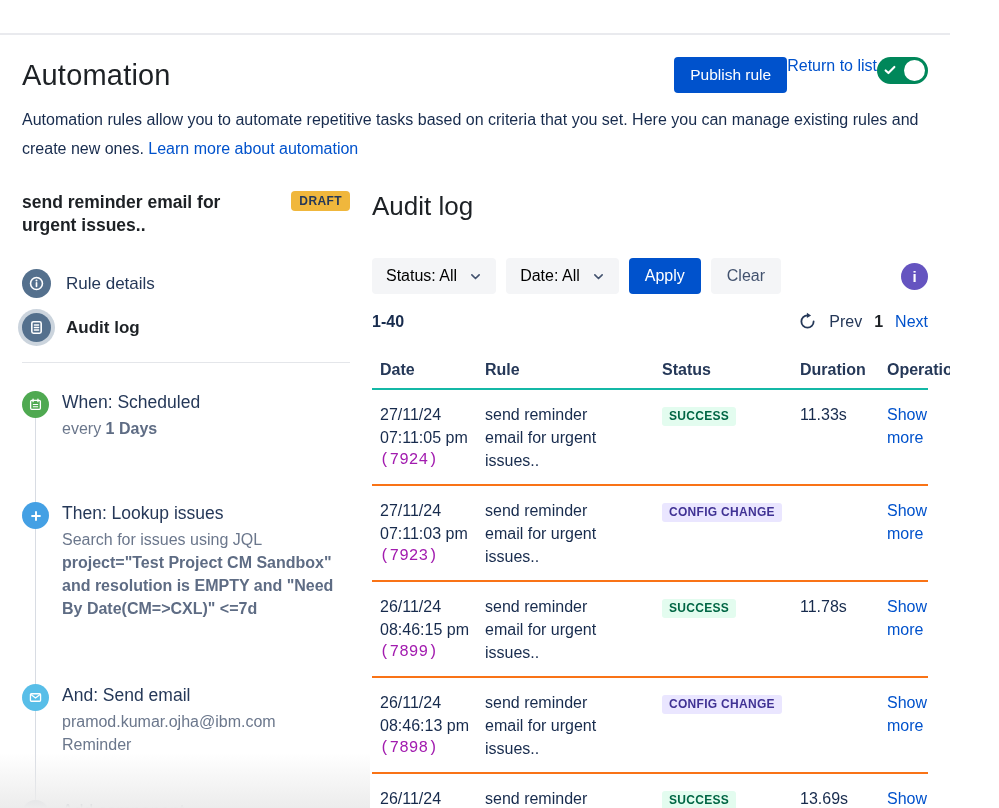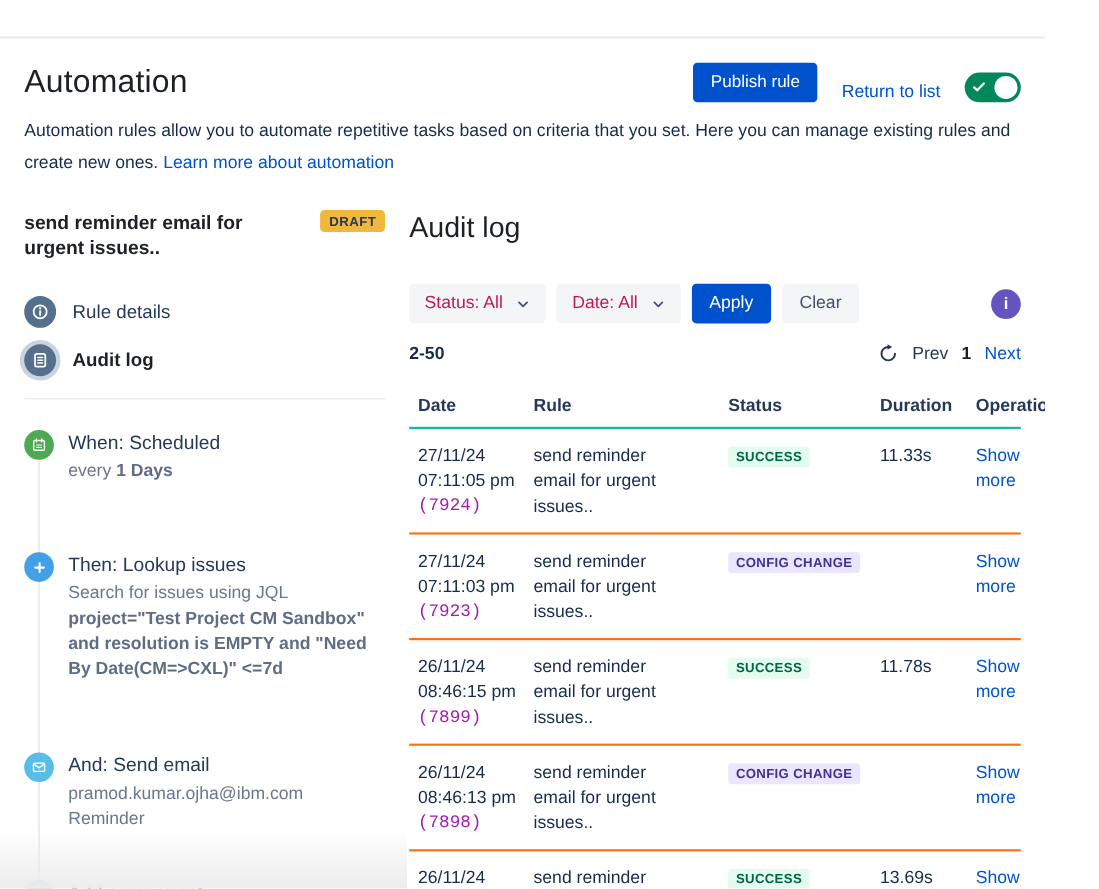--- a/index.html
+++ b/index.html
@@ -4,21 +4,21 @@
 <style>
   html,body{margin:0;padding:0;background:#fff;}
   .frame{width:950px;height:808px;position:relative;overflow:hidden;background:#fff;
          font-family:"Liberation Sans","DejaVu Sans",sans-serif;color:#172B4D;}
   .topbar{height:33px;background:#fff;border-bottom:2px solid #E9EAEE;}
 
   
   .page-pad{padding:0 22px;}
   .header-row{display:flex;align-items:center;justify-content:space-between;margin-top:22px;}
   .page-title{font-size:29px;font-weight:500;color:#1D2125;letter-spacing:.2px;}
-  .header-actions{display:flex;align-items:flex-end;gap:22px;}
+  .header-actions{display:flex;align-items:flex-start;}
   .btn{border:none;border-radius:4px;font-family:inherit;cursor:pointer;}
   .btn-primary{background:#0052CC;color:#fff;font-size:15.5px;font-weight:500;padding:9px 16px;border-radius:4px;}
   .link{color:#0052CC;text-decoration:none;cursor:pointer;}
   .return-link{font-size:16px;}
   .toggle{width:51px;height:27px;border-radius:14px;background:#00875A;position:relative;display:inline-block;cursor:pointer;}
   .toggle .knob{position:absolute;right:3px;top:3px;width:21px;height:21px;border-radius:50%;background:#fff;}
   .toggle svg{position:absolute;left:6px;top:6px;}
   .description{font-size:16px;line-height:29px;margin-top:12px;max-width:960px;color:#172B4D;}
 
   
@@ -57,21 +57,21 @@
   .mt-then{margin-top:62px;}
   .mt-and{margin-top:64px;}
   .mt-add{margin-top:44px;}
   .sidebar-fade{position:absolute;left:0;bottom:0;width:370px;height:55px;pointer-events:none;
                 background:linear-gradient(to bottom,rgba(246,246,246,0),#ECECEC);}
 
   
   .audit-title{font-size:26px;font-weight:500;color:#1D2125;}
   .filter-row{display:flex;align-items:center;margin-top:36px;gap:10px;}
   .select{display:flex;align-items:center;gap:12px;background:#F4F5F7;border-radius:4px;
-          padding:0 14px;height:36px;font-size:16px;color:#be185d;cursor:pointer;}
+          padding:0 14px;height:36px;font-size:16px;color:#000000;cursor:pointer;}
   .btn-apply{background:#0052CC;color:#fff;font-size:16px;padding:0 16px;height:36px;}
   .btn-clear{background:#F4F5F7;color:#42526E;font-size:16px;padding:0 16px;height:36px;}
   .filter-right{margin-left:auto;display:flex;align-items:center;gap:16px;}
   .info-circle{width:27px;height:27px;border-radius:50%;background:#6554C0;color:#fff;
                display:flex;align-items:center;justify-content:center;font-size:15px;font-weight:700;cursor:pointer;}
   .btn-export{background:#F1F2F4;color:#344563;font-size:16px;height:37px;padding:0 16px;
               display:flex;align-items:center;gap:9px;}
   .pag-row{display:flex;align-items:center;margin-top:18px;}
   .range{font-size:16px;font-weight:700;}
   .pag-right{margin-left:auto;display:flex;align-items:center;gap:12px;font-size:16px;}
@@ -220,21 +220,21 @@
             </svg>
         </div>
         <button class="btn btn-apply">Apply</button>
         <button class="btn btn-clear">Clear</button>
         <div class="filter-right">
           <span class="info-circle">i</span>
         </div>
       </div>
 
       <div class="pag-row">
-        <span class="range">2-50</span>
+        <span class="range">1-40</span>
         <span class="pag-right">
           <span class="refresh">
             <svg width="19" height="19" viewBox="0 0 18 18">
                 <path d="M9 3.2a5.8 5.8 0 1 0 5.8 5.8" fill="none" stroke="#253858" stroke-width="1.7" stroke-linecap="round"></path>
                 <path d="M8.4 0.8l4 2.4-4 2.4z" fill="#253858"></path>
               </svg>
           </span>
           <span class="pag-prev">Prev</span>
           <span class="pag-page">1</span>
           <a class="link">Next</a>

